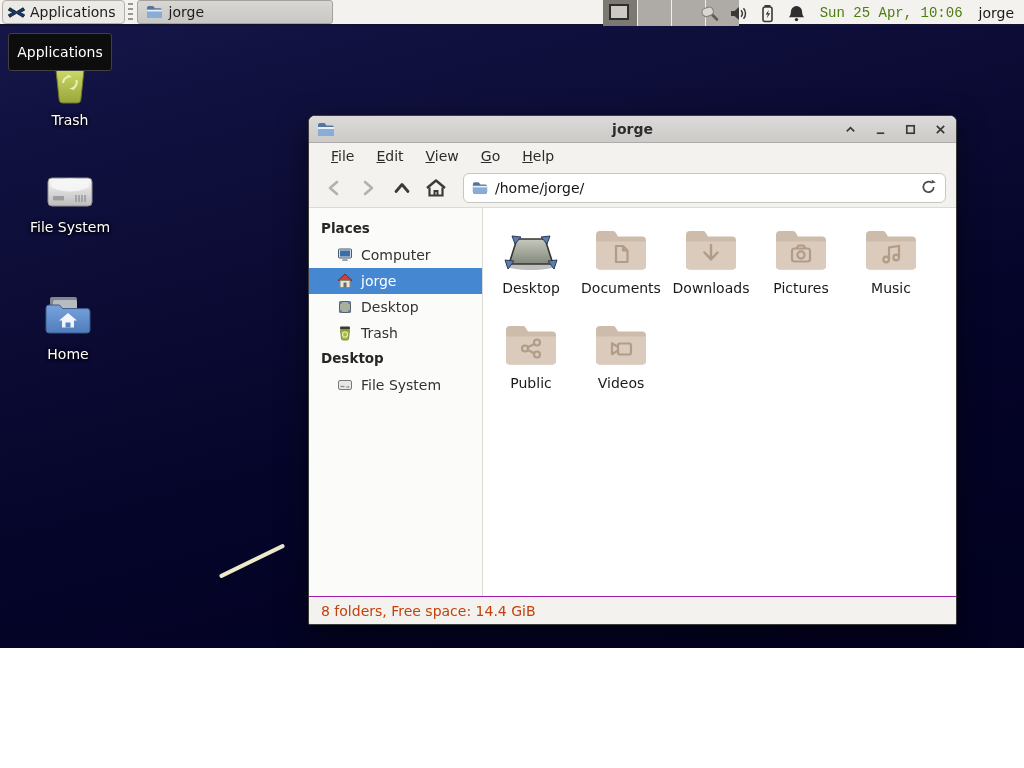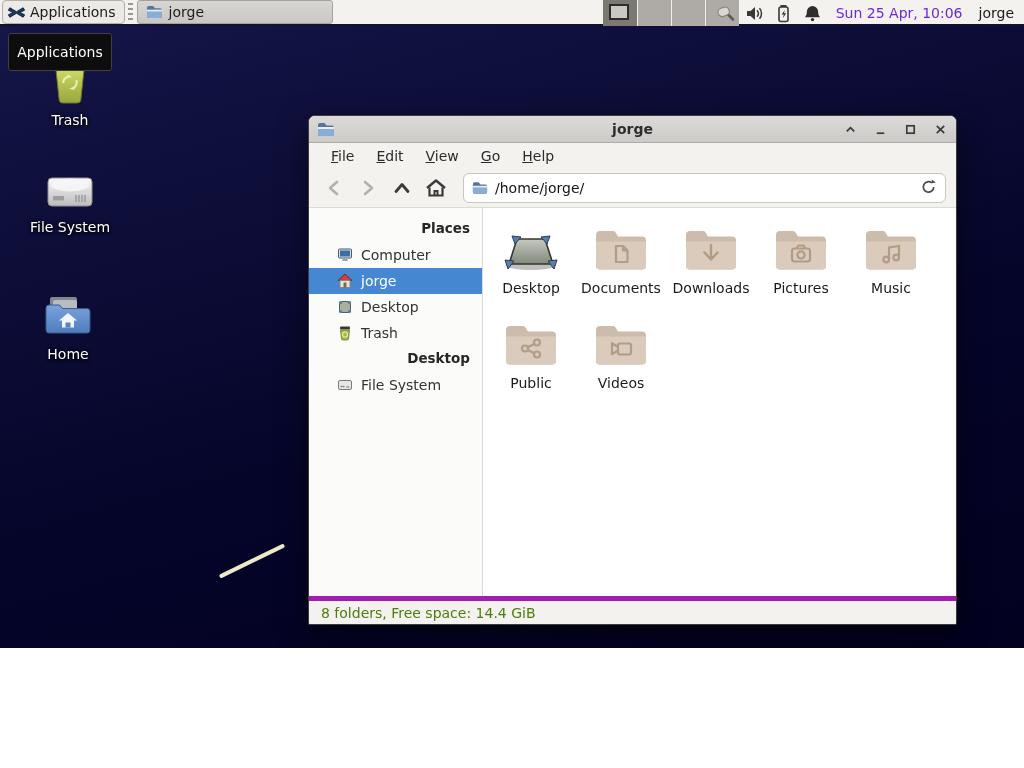--- a/index.html
+++ b/index.html
@@ -17,21 +17,21 @@
     background:repeating-linear-gradient(to bottom,#9a9792 0 2px,transparent 2px 5px); }
   .task-btn { display:flex; align-items:center; gap:6px; height:24px; width:196px; margin-left:4px; padding:0 8px;
     background:linear-gradient(#d9d7d4,#c9c7c3); border:1px solid #a5a29d; border-radius:3px; color:#1c1c1c; }
   #pager { position:absolute; left:603px; top:0; height:26px; display:flex; }
   .ws { width:34px; height:26px; background:#aeaaa5; border-left:1px solid #efeeea; }
   .ws.active { background:#7c7872; border-left:none; position:relative; }
   .ws.active .miniwin { position:absolute; left:6px; top:4px; width:20px; height:16px;
     background:#ccc9c3; border:2px solid #2d2d2d; }
   #tray { position:absolute; right:8px; top:0; height:26px; display:flex; align-items:center; gap:10px; }
   .tray-ic { width:19px; height:19px; display:flex; align-items:center; justify-content:center; }
-  .clock { color:#6d28d9; padding:0 4px; }
+  .clock { color:#4d7c0f; padding:0 4px;font-family:Liberation Mono, monospace; }
   .user { color:#1a1a1a; padding:0 2px; }
 
   
   #tooltip { position:absolute; left:8px; top:33px; width:104px; height:38px; background:#0d0d0d;
     border:1px solid #404040; border-radius:3px; color:#fff; display:flex; align-items:center;
     justify-content:center; z-index:50; }
 
   
   .dicon { position:absolute; width:96px; text-align:center; color:#fff; }
   .dicon .dlabel { margin-top:4px; text-shadow:0 1px 3px #000,0 0 4px #000; }
@@ -54,33 +54,33 @@
   #menubar { position:absolute; left:0; top:27px; right:0; height:26px; background:#f3f2ef;
     display:flex; align-items:center; padding-left:12px; gap:2px; }
   .menu-item { display:inline-block; padding:3px 10px; color:#2b2b2b; }
   .menu-item::first-letter { text-decoration:underline; }
   #toolbar { position:absolute; left:0; top:53px; right:0; height:39px; background:#f3f2ef;
     border-bottom:1px solid #dcdad5; display:flex; align-items:center; padding:0 10px; gap:4px; }
   .tool-btn { width:30px; height:28px; display:flex; align-items:center; justify-content:center; border-radius:4px; }
   #pathbar { flex:1; height:30px; margin-left:8px; background:#fff; border:1px solid #c8c6c0;
     border-radius:6px; display:flex; align-items:center; padding:0 8px; gap:7px; color:#141414; }
   #pathbar .reload { margin-left:auto; }
-  #winbody { position:absolute; left:0; top:92px; right:0; bottom:28px; display:flex;text-align:right; }
+  #winbody { position:absolute; left:0; top:92px; right:0; bottom:28px; display:flex; }
   #sidebar { width:174px; background:#fbfbfa; border-right:1px solid #dcdad5; padding-top:8px; }
   .side-h { font-weight:bold; color:#262626; padding:4px 12px 6px 12px; font-size:13.5px; }
   .side-row { display:flex; align-items:center; gap:8px; height:26px; padding-left:28px; color:#333; }
   .side-row.selected { background:#4587d0; color:#fff; }
   #mainview { flex:1; background:#fff; position:relative; }
   #grid { display:grid; grid-template-columns:repeat(5,90px); padding:10px 0 0 3px; }
   .fitem { width:90px; height:95px; display:flex; flex-direction:column; align-items:center; justify-content:flex-start; }
   .fitem .ficon { height:56px; display:flex; align-items:flex-end; justify-content:center; }
   .fitem .flabel { margin-top:6px; color:#1a1a1a; }
   #statusbar { position:absolute; left:0; bottom:0; right:0; height:28px; background:#f3f2ef;
-    border-top:5px solid #a21caf; border-radius:0 0 2px 2px; display:flex; align-items:center;
-    padding-left:12px; color:#4d7c0f; }
+    border-top:1px solid #a21caf; border-radius:0 0 2px 2px; display:flex; align-items:center;
+    padding-left:12px; color:#c2410c; }
 
   
   #debian { position:absolute; left:441px; top:658px; width:160px; text-align:center;
     font-family:Liberation Sans, sans-serif; font-size:30px; color:#fff; letter-spacing:0; }
   .logo-i { position:relative; display:inline-block; }
   .logo-i .dot { position:absolute; left:50%; top:1px; width:8px; height:8px;
     transform:translateX(-50%) rotate(45deg); }
 
   
   #dock { position:absolute; left:357px; top:718px; width:310px; height:50px; background:#fbfbfa;

